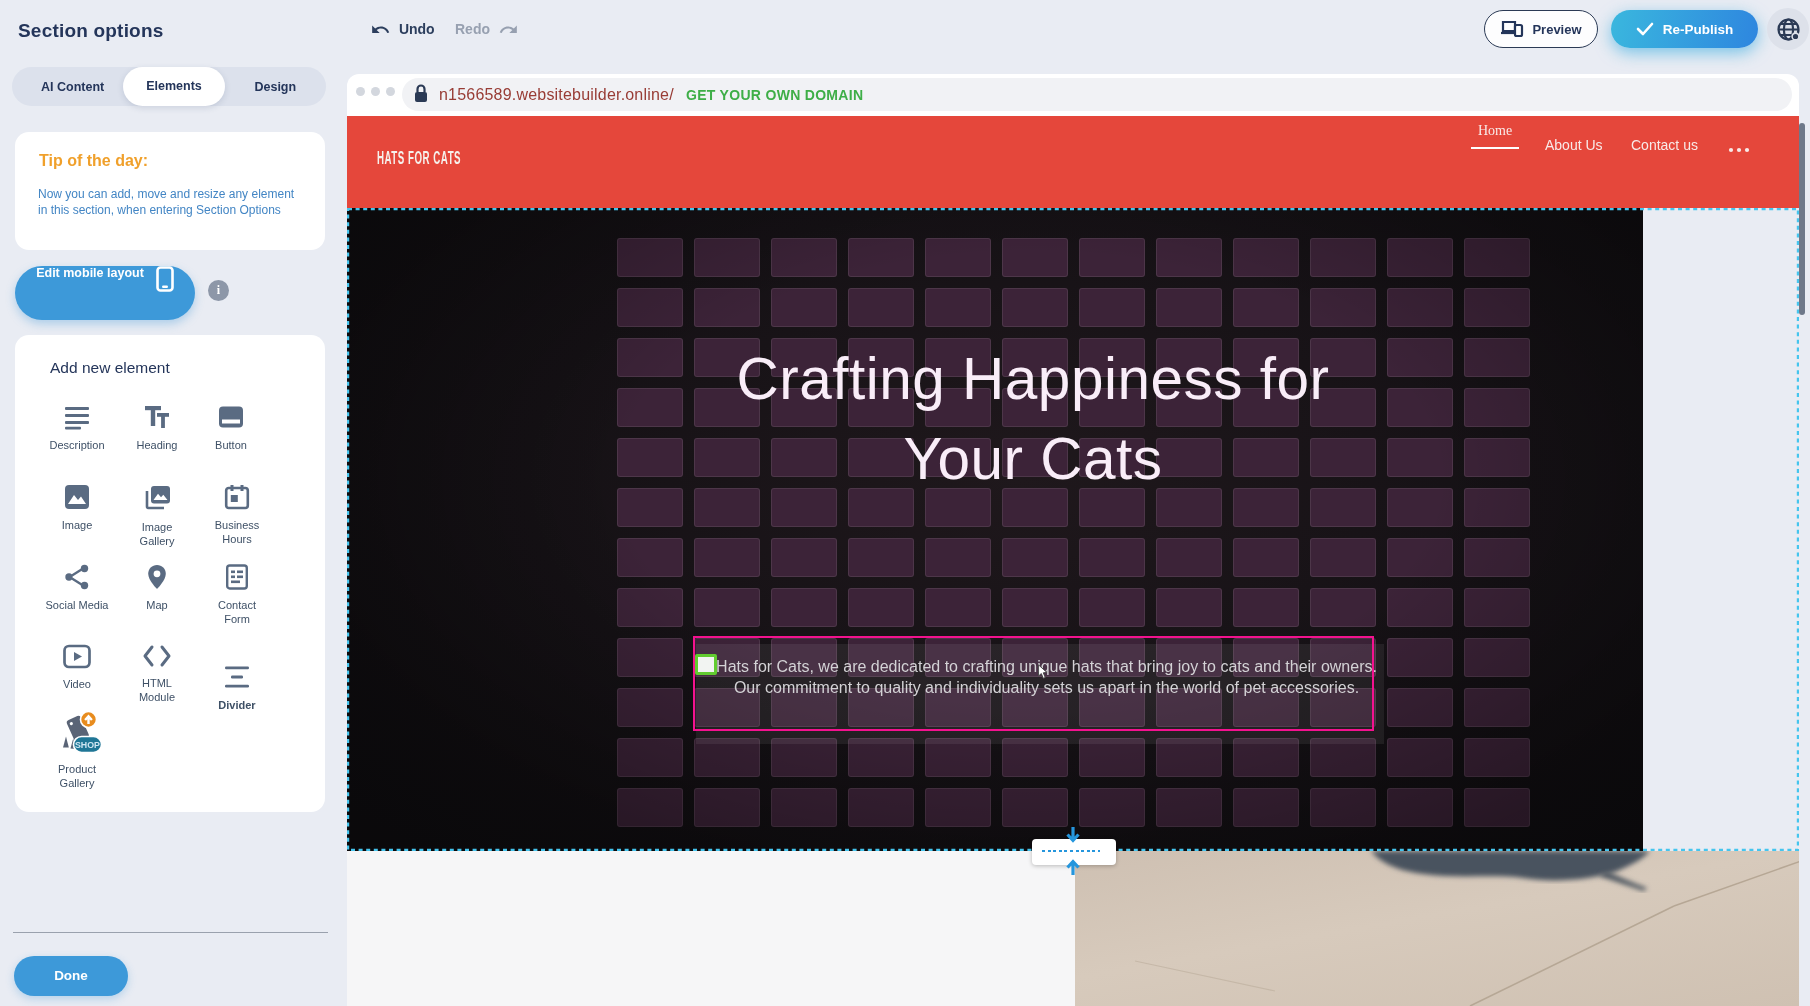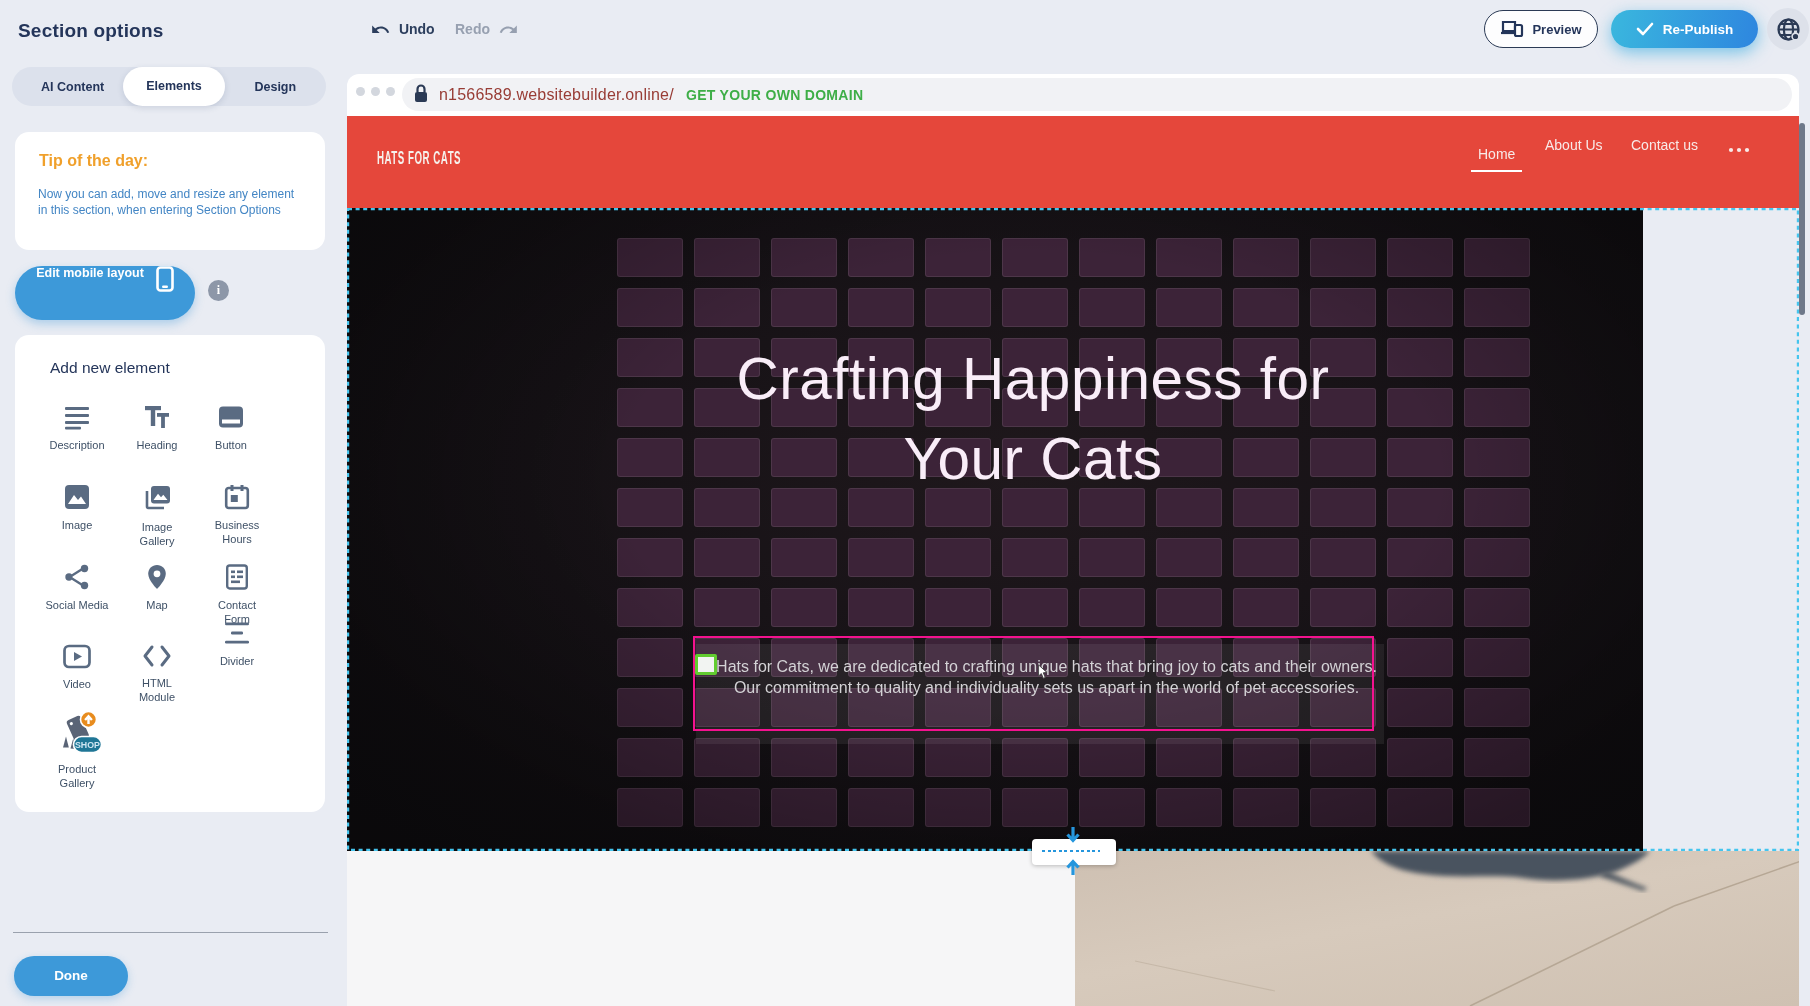--- a/index.html
+++ b/index.html
@@ -170,21 +170,21 @@
           <rect x="7" y="16.5" width="9" height="2.6"></rect>
         </g>
       </svg><div class="lbl">Contact<br>Form</div></div>
     <div class="abs el" style="left:37px;top:644px;"><svg width="28" height="25" viewBox="0 0 28 25">
         <rect x="1.5" y="2" width="25" height="21" rx="4.5" fill="none" stroke="#5a6b82" stroke-width="2.7"></rect>
         <path d="M11 8 L19 12.5 L11 17 Z" fill="#5a6b82"></path>
       </svg><div class="lbl">Video</div></div>
     <div class="abs el" style="left:117px;top:644px;"><svg width="30" height="24" viewBox="0 0 30 24">
         <path d="M10 3 L3 12 L10 21 M20 3 L27 12 L20 21" fill="none" stroke="#5a6b82" stroke-width="3" stroke-linecap="round" stroke-linejoin="round"></path>
       </svg><div class="lbl">HTML<br>Module</div></div>
-    <div class="abs el" style="left:197px;top:620px;"><svg width="26" height="26" viewBox="0 0 26 26">
+    <div class="abs el" style="left:197px;top:664px;font-weight:bold;"><svg width="26" height="26" viewBox="0 0 26 26">
         <g fill="#5a6b82">
           <rect x="1" y="2.5" width="24" height="2.8" rx="1.2"></rect>
           <rect x="7" y="11.6" width="12" height="2.8" rx="1.2"></rect>
           <rect x="1" y="20.7" width="24" height="2.8" rx="1.2"></rect>
         </g>
       </svg><div class="lbl">Divider</div></div>
     <div class="abs el" style="left:37px;top:710px;"><svg width="50" height="44" viewBox="0 0 50 44">
         <g transform="rotate(-24 26 20)">
           <rect x="18.5" y="7" width="15.5" height="24" rx="3" fill="#5a6476"></rect>
           <circle cx="22.5" cy="11.5" r="1.6" fill="#fff"></circle>
@@ -209,21 +209,21 @@
   <div class="abs" style="left:66px;top:9px;">
     <svg width="16" height="22" viewBox="0 0 16 22">
         <rect x="2" y="9" width="12" height="10" rx="2" fill="#2b3a55"></rect>
         <path d="M4.5 9 V6 a3.5 3.5 0 0 1 7 0 V9" fill="none" stroke="#2b3a55" stroke-width="2.2"></path>
       </svg>
   </div>
   <div class="abs urltext">n1566589.websitebuilder.online/</div>
   <div class="abs domain">GET YOUR OWN DOMAIN</div>
   <div class="abs redhdr">
     <div class="abs logo">HATS FOR CATS</div>
-    <div class="abs nav" style="left:1124px;top:30px;border-bottom:2px solid #fff;padding-bottom:8px;padding-left:7px;padding-right:7px;">Home</div>
+    <div class="abs nav" style="left:1124px;top:7px;border-bottom:2px solid #fff;padding-bottom:8px;padding-left:7px;padding-right:7px;font-family:Liberation Serif, serif;">Home</div>
     <div class="abs nav" style="left:1198px;top:21px;">About Us</div>
     <div class="abs nav" style="left:1284px;top:21px;">Contact us</div>
     <svg class="abs" style="left:1381px;top:31px;" width="22" height="6" viewBox="0 0 22 6">
         <g fill="#f8eae8">
           <circle cx="3" cy="3" r="2.1"></circle>
           <circle cx="11" cy="3" r="2.1"></circle>
           <circle cx="19" cy="3" r="2.1"></circle>
         </g>
       </svg>
   </div>

